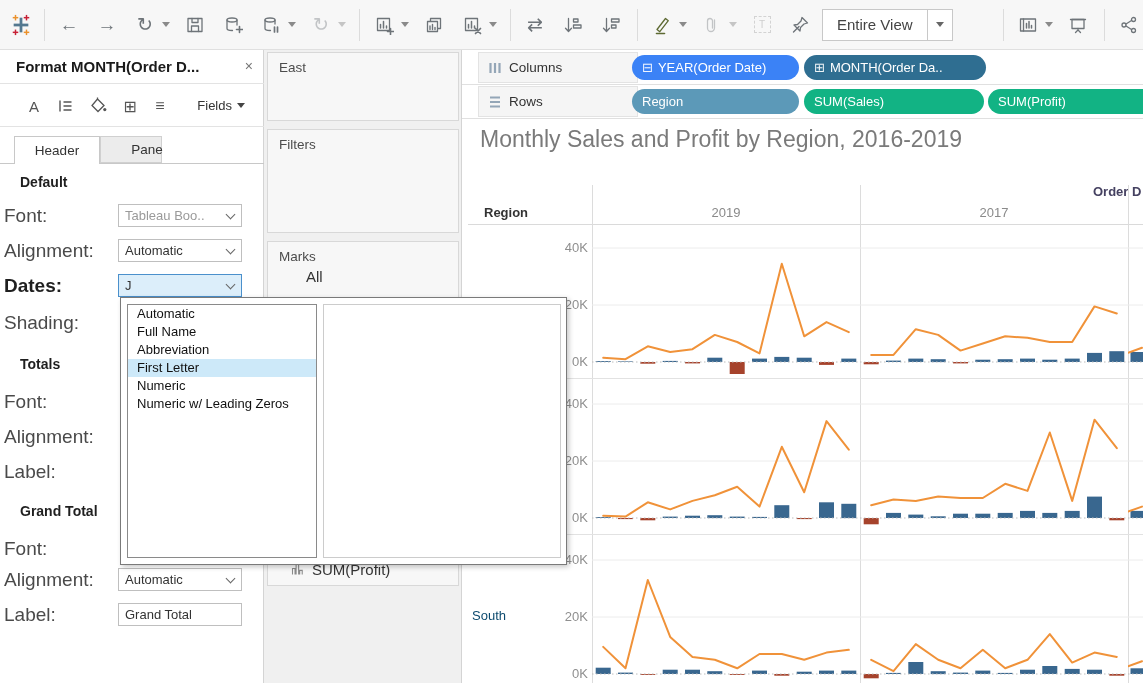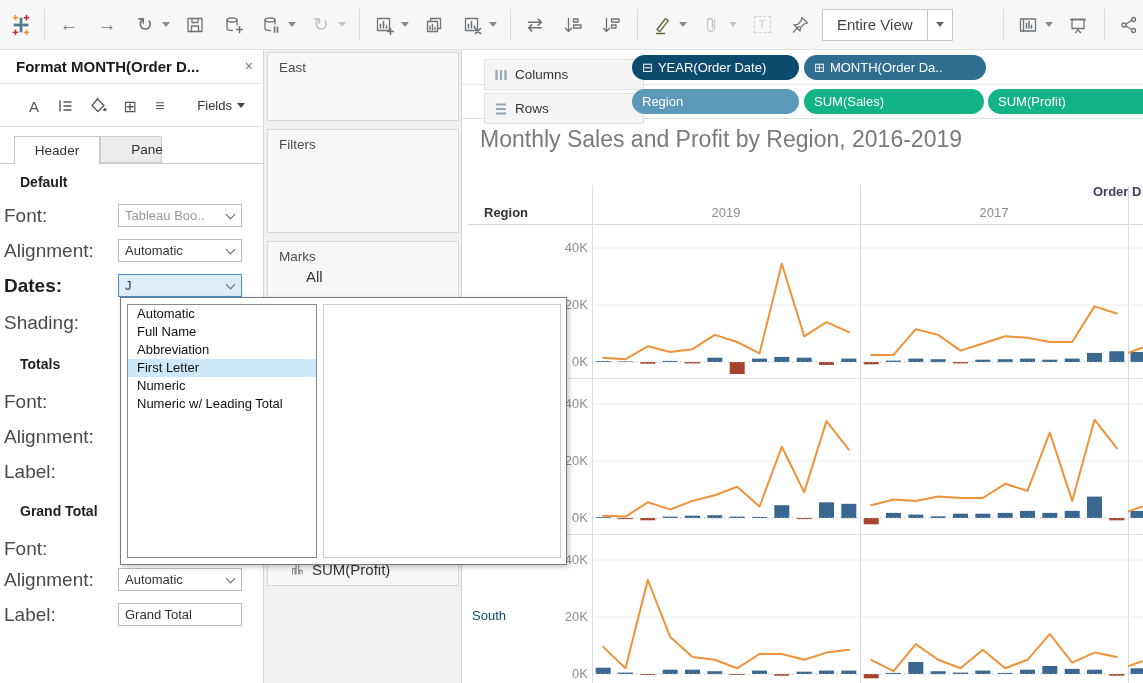--- a/index.html
+++ b/index.html
@@ -57,22 +57,22 @@
   #cards-panel{position:absolute;left:264px;top:50px;width:198px;height:633px;background:#f0f0f0;
                border-right:1px solid #d4d4d4;box-sizing:border-box;}
   .card{position:absolute;left:3px;width:192px;background:#f7f7f7;border:1px solid #d8d8d8;box-sizing:border-box;}
   .card-label{position:absolute;left:11px;top:7px;font-size:13.5px;color:#4c4c4c;}
   #marks-all{position:absolute;left:38px;top:26px;font-size:15px;color:#333;cursor:pointer;}
   #marks-profit{position:absolute;left:14px;top:318px;display:flex;align-items:center;cursor:pointer;}
   #marks-profit span{font-size:15px;color:#333;margin-left:6px;}
   
   #view-area{position:absolute;left:462px;top:50px;width:681px;height:633px;background:#fff;}
   .shelf-row{position:absolute;left:0;width:681px;height:34px;border-bottom:1px solid #e0e0e0;box-sizing:border-box;}
-  .shelf-cell{position:absolute;left:22px;top:1px;width:160px;height:31px;background:#f5f5f5;
-              border:1px solid #e3e3e3;box-sizing:border-box;display:flex;align-items:center;margin-top:7px;}
+  .shelf-cell{position:absolute;left:16px;top:1px;width:160px;height:31px;background:#f5f5f5;
+              border:1px solid #e3e3e3;box-sizing:border-box;display:flex;align-items:center;}
   .shelf-cell .lbl{font-size:13.5px;color:#333;margin-left:6px;}
   .shelf-cell .ic{margin-left:8px;display:flex;align-items:center;}
   .pill{position:absolute;top:4px;height:25px;border-radius:13px;color:#fff;font-size:13px;
         line-height:25px;padding-left:10px;box-sizing:border-box;cursor:pointer;white-space:nowrap;overflow:hidden;}
   .pill .pic{opacity:.92;margin-right:5px;font-size:13px;}
   #view-title{position:absolute;left:18px;top:76px;font-size:23px;color:#7a7a7a;white-space:nowrap;}
   #order-date-lbl{position:absolute;left:631px;top:134px;font-size:13px;color:#454161;font-weight:bold;white-space:nowrap;}
   #region-hdr{position:absolute;left:22px;top:155px;font-size:13px;font-weight:bold;color:#333;}
   .year-hdr{position:absolute;top:155px;width:268px;text-align:center;font-size:13px;color:#8a8a8a;cursor:pointer;}
   .vline{position:absolute;width:1px;background:#dcdcdc;top:135px;height:498px;}
@@ -332,21 +332,21 @@
     <div class="shelf-row" style="top:1px">
       <div class="shelf-cell">
         <span class="ic">
           <svg width="16" height="16" viewBox="0 0 16 16">
               <path d="M3.5 3 v10 M8 3 v10 M12.5 3 v10" stroke="#94A6B7" stroke-width="2.2" fill="none"></path>
             </svg>
         </span>
         <span class="lbl">Columns</span>
       </div>
       <div id="columns-pills">
-          <div class="pill" style="left: 170px; width: 167px; background: #0c4a6e;"><span class="pic">⊟</span><span>YEAR(Order Date)</span></div>
+          <div class="pill" style="left: 170px; width: 167px; background: #3b82f6;"><span class="pic">⊟</span><span>YEAR(Order Date)</span></div>
           <div class="pill" style="left: 342px; width: 182px; background: rgb(47, 110, 145);"><span class="pic">⊞</span><span>MONTH(Order Da..</span></div>
         </div>
     </div>
     <div class="shelf-row" style="top:35px">
       <div class="shelf-cell">
         <span class="ic">
           <svg width="16" height="16" viewBox="0 0 16 16">
               <path d="M3 3.5 h10 M3 8 h10 M3 12.5 h10" stroke="#94A6B7" stroke-width="2.2" fill="none"></path>
             </svg>
         </span>
@@ -519,18 +519,18 @@
       </div>
   </div>
 
   <div id="dates-popup">
     <div id="dd-list">
         <div class="dd-item">Automatic</div>
         <div class="dd-item">Full Name</div>
         <div class="dd-item">Abbreviation</div>
         <div class="dd-item selected">First Letter</div>
         <div class="dd-item">Numeric</div>
-        <div class="dd-item">Numeric w/ Leading Total</div>
+        <div class="dd-item">Numeric w/ Leading Zeros</div>
       </div>
     <div id="dd-preview"></div>
   </div>
 
 </div>
 
 </body></html>

